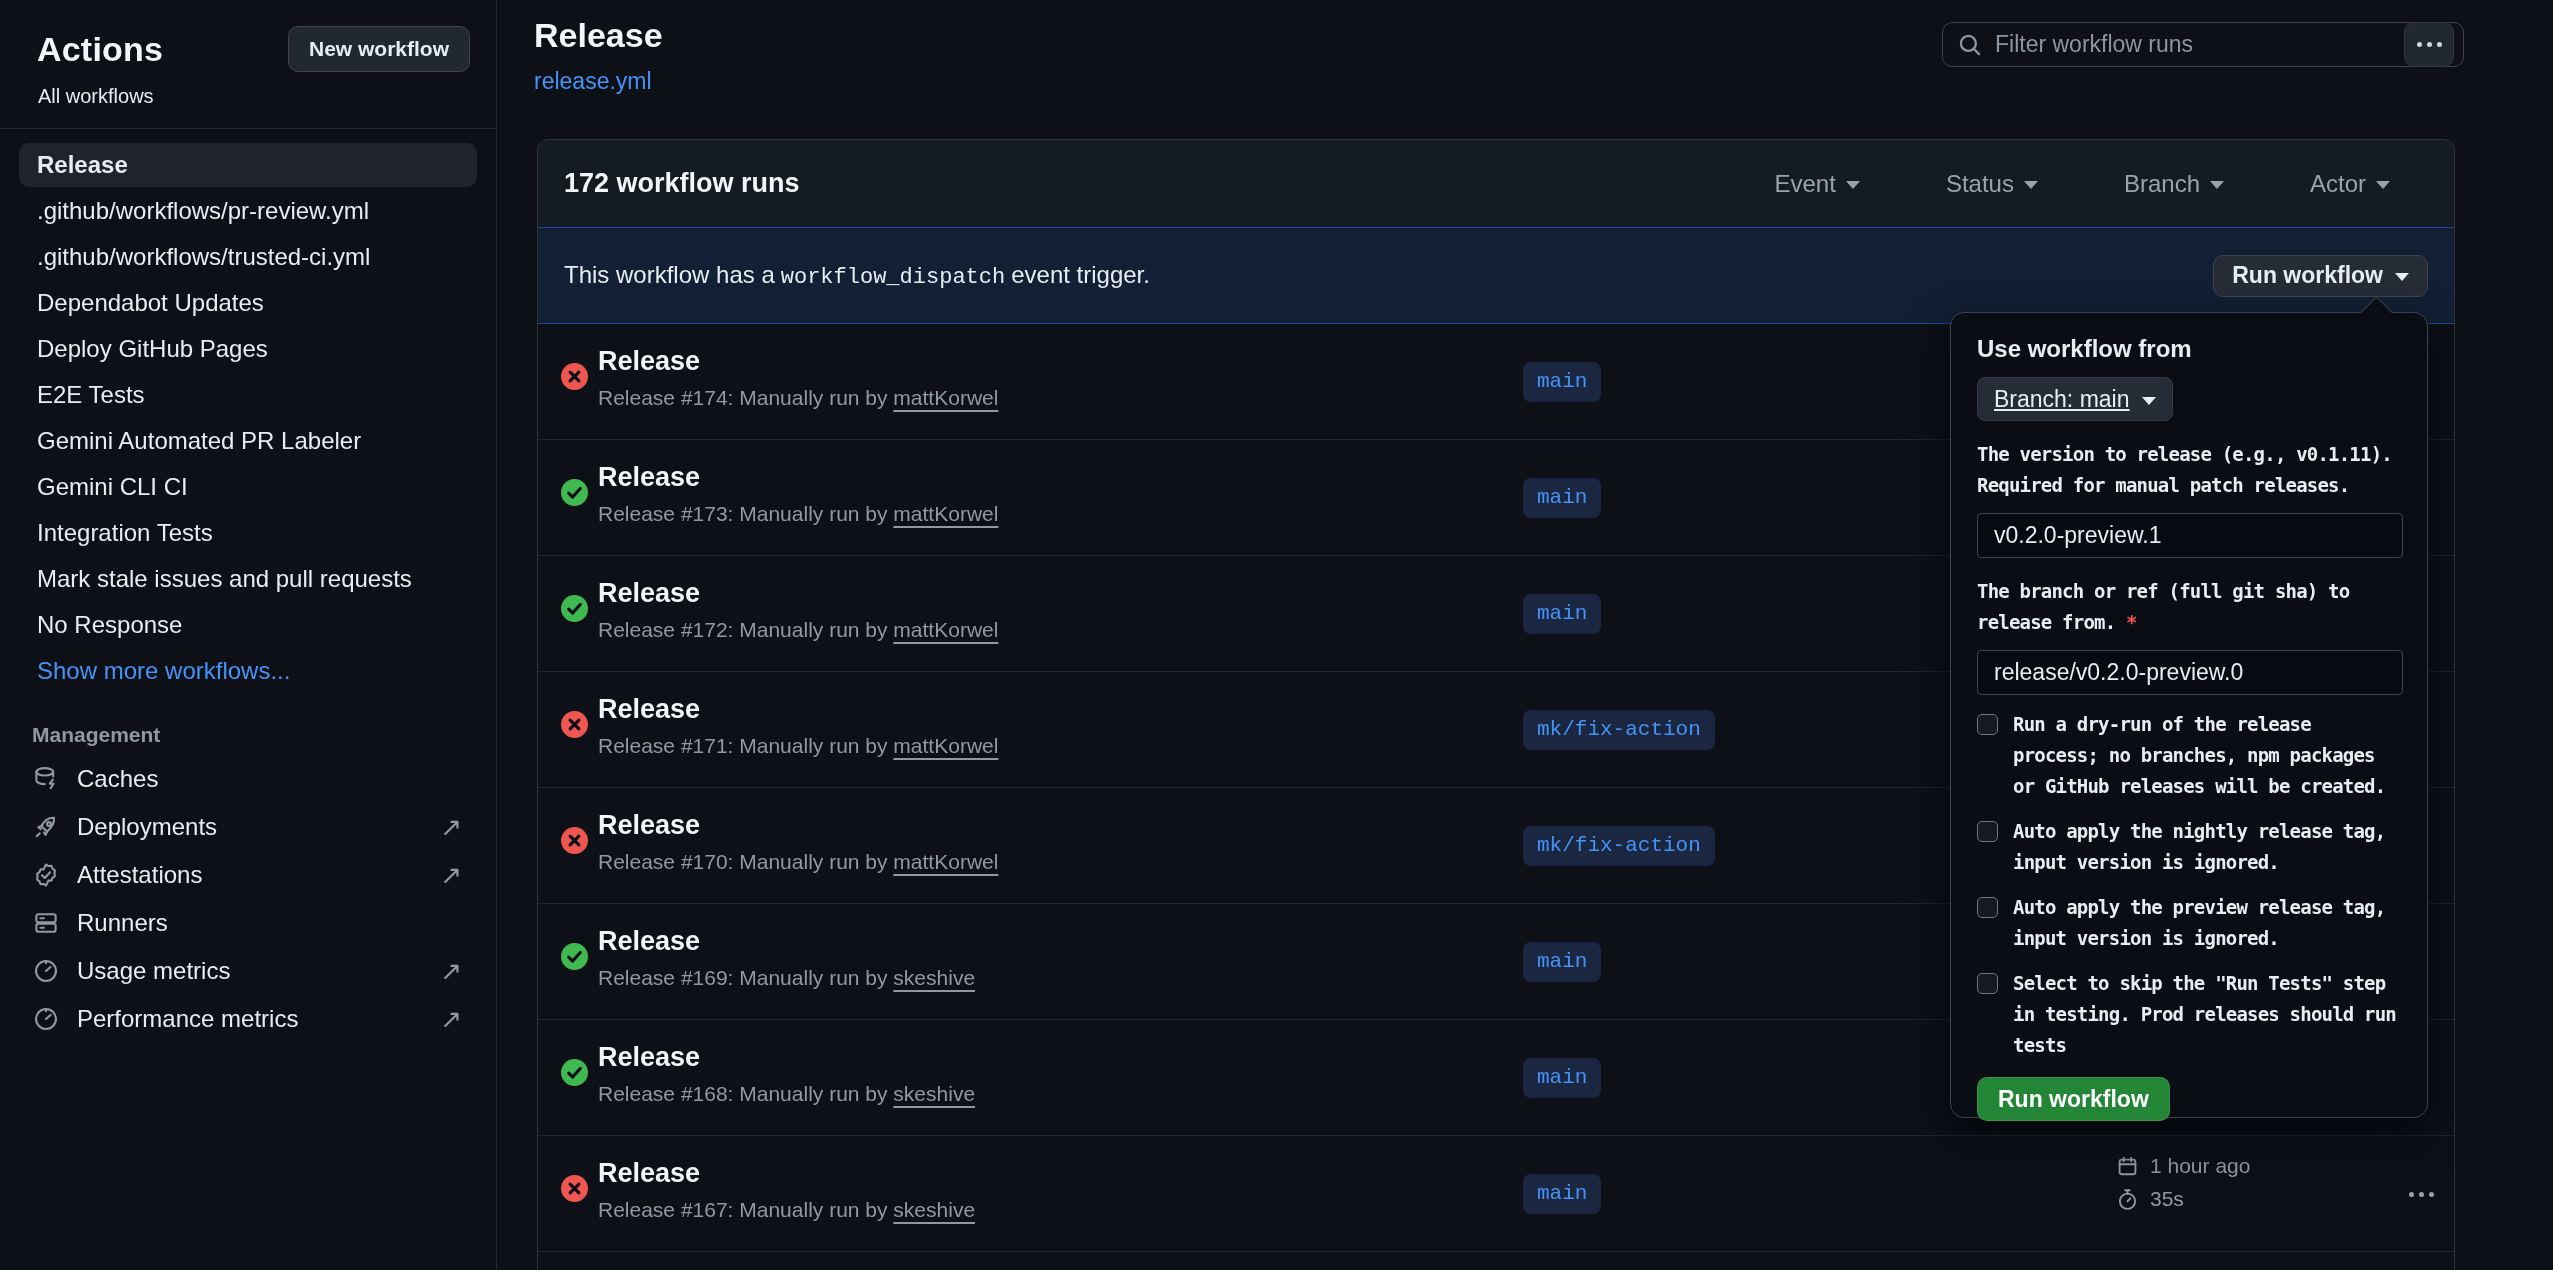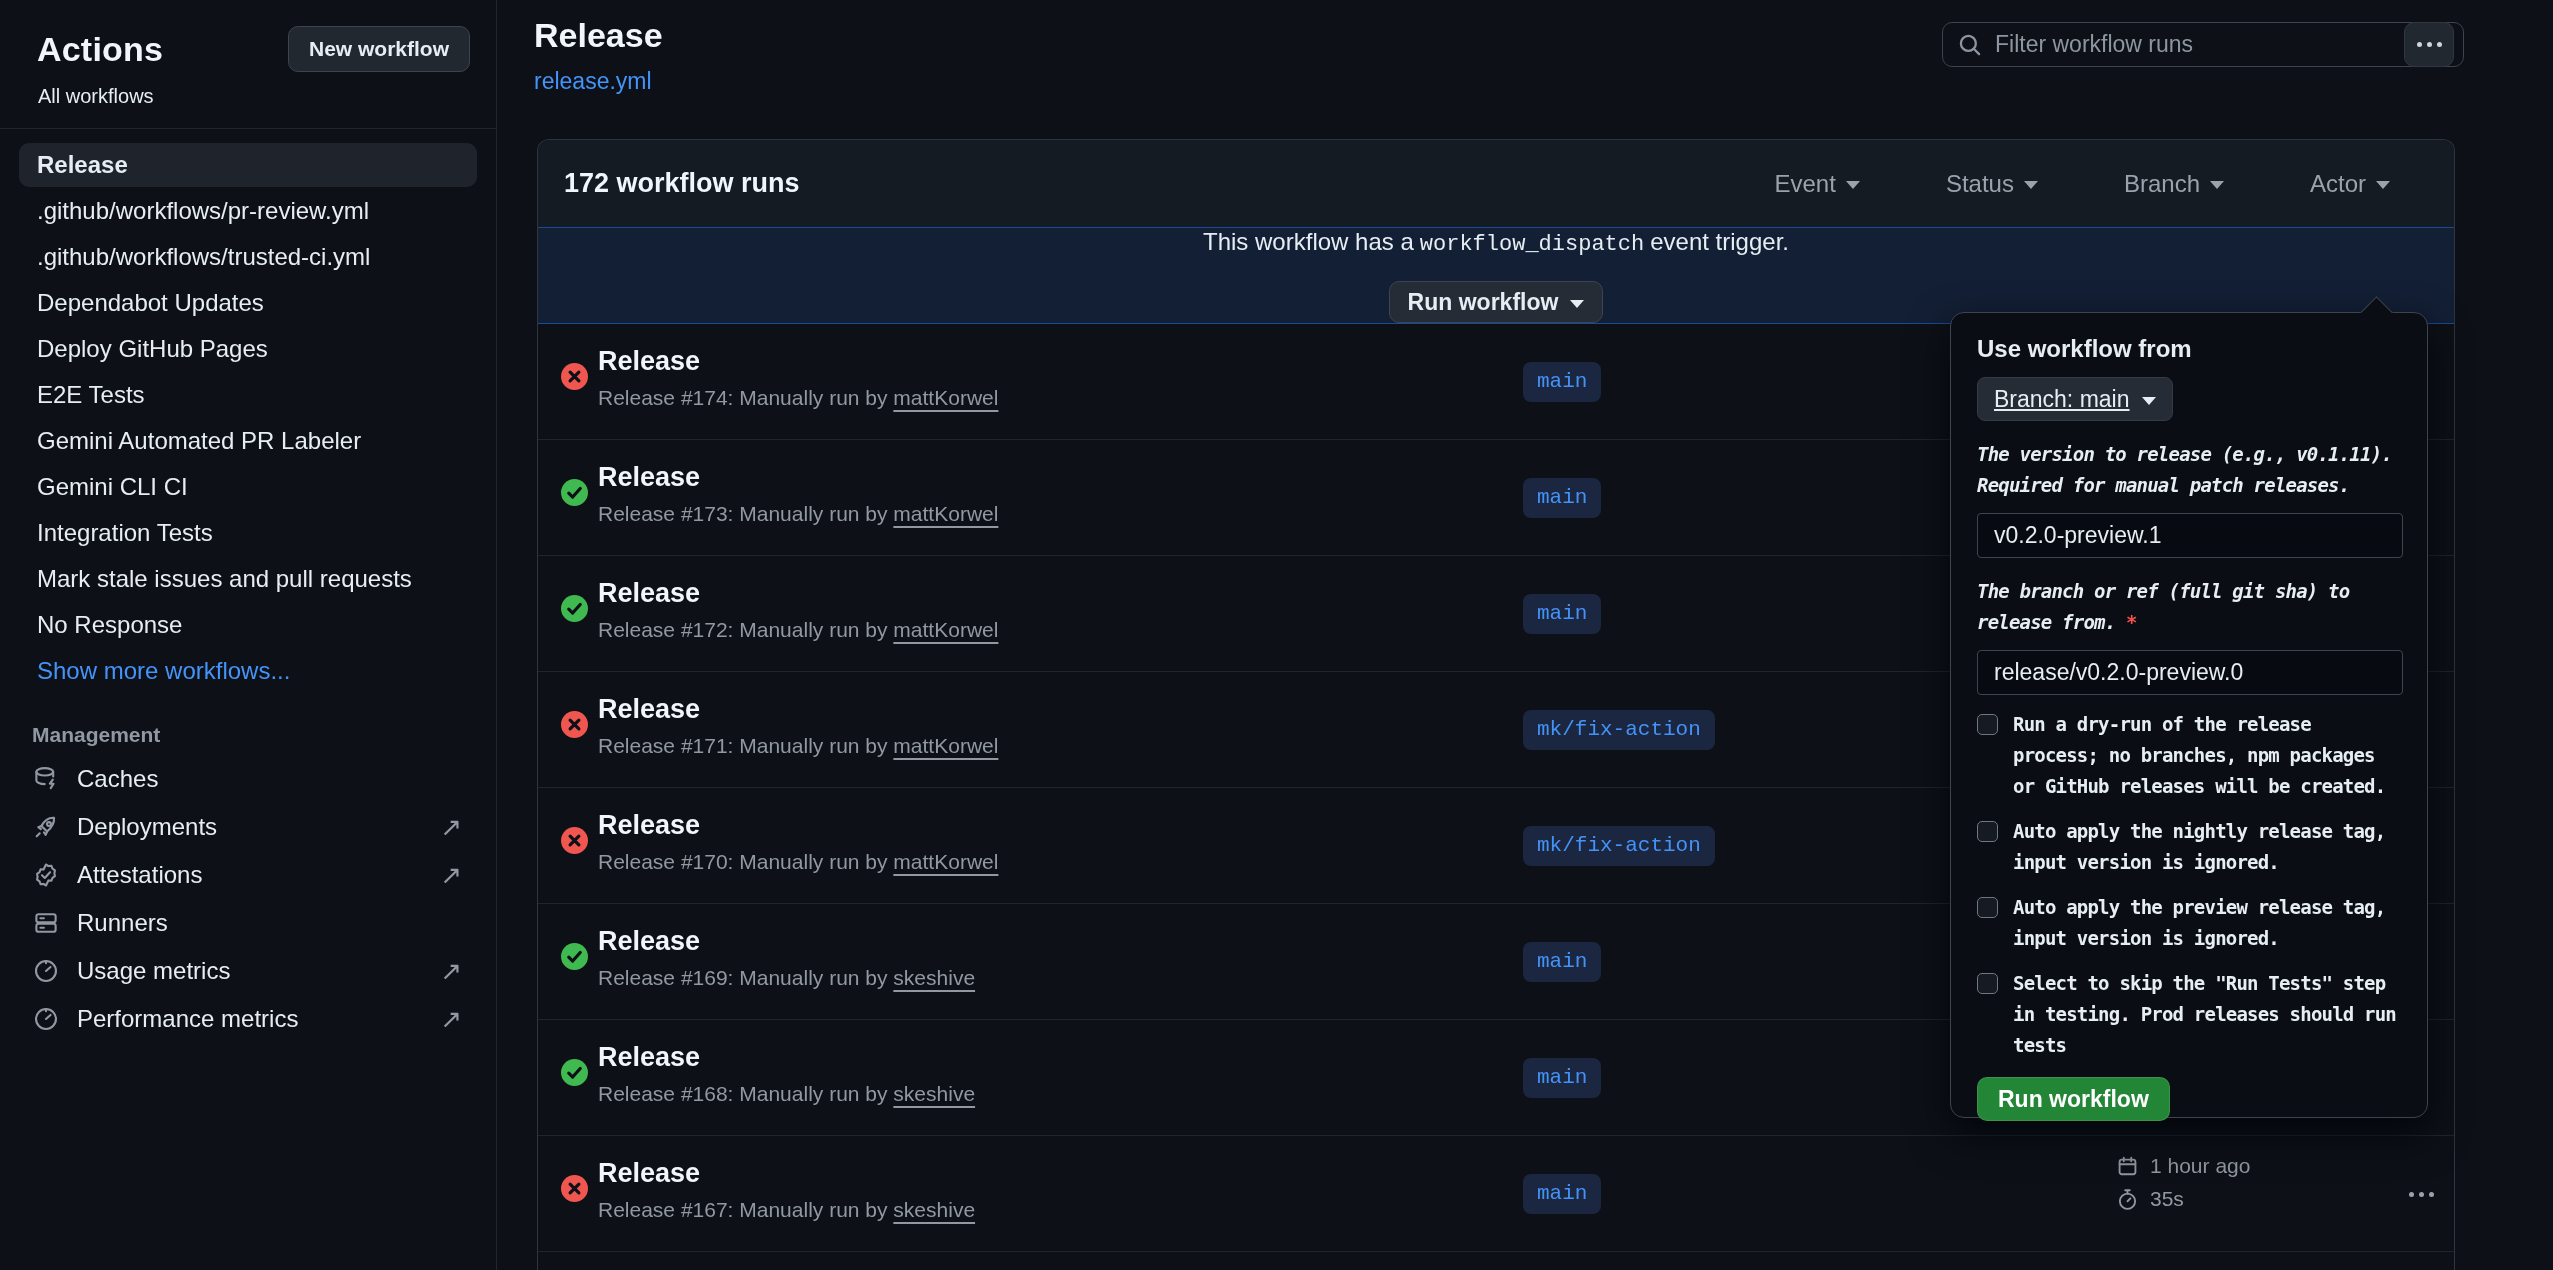--- a/index.html
+++ b/index.html
@@ -51,21 +51,21 @@
     border:1px solid #2f353d; border-bottom:none; border-radius:12px 12px 0 0; background:#0d1117; }
   .panel-header { height:87px; background:#151b23; border-radius:12px 12px 0 0;
     display:flex; align-items:center; justify-content:space-between; padding:0 64px 0 26px;text-align:right; }
   .count { font-size:27px; font-weight:700; color:#f0f6fc; }
   .filters { display:flex; gap:46px; }
   .filter-dd { display:flex; align-items:center; gap:10px; font-size:24px; color:#9aa3ad; cursor:pointer;margin-left:40px; }
   .caret { width:0; height:0; border-left:7px solid transparent; border-right:7px solid transparent;
     border-top:8px solid currentColor; display:inline-block; margin-top:3px; }
   .banner { height:97px; background:#131f35; border-top:1px solid rgba(31,111,235,.55);
     border-bottom:1px solid rgba(31,111,235,.55); display:flex; align-items:center;
-    justify-content:space-between; padding:0 26px;flex-direction:column; }
+    justify-content:space-between; padding:0 26px; }
   .banner-text { font-size:24px; color:#e6edf3; }
   .banner-text code { font-family:"Liberation Mono", monospace; font-size:22px; padding:0 6px; }
   .run-toggle-btn { height:42px; background:#262c36; border:1px solid #3d444d; border-radius:10px;
     color:#e6edf3; font-size:23px; font-weight:600; padding:0 18px; display:flex;
     align-items:center; gap:12px; cursor:pointer; }
 
   .run-row { position:relative; height:116px; border-bottom:1px solid #20262d; }
   .run-row.partial { height:18px; border-bottom:none; }
   .st-icon { position:absolute; left:23px; top:39px; width:27px; height:27px; }
   .st-icon svg { display:none; }
@@ -89,21 +89,21 @@
     background:#0a0e14; border:1px solid #3d444d; border-radius:14px; z-index:20;
     box-shadow:0 16px 40px rgba(1,4,9,.85); padding:22px 26px; }
   .popover::before { content:""; position:absolute; left:414px; top:-12px; width:22px; height:22px;
     background:#0a0e14; border-left:1px solid #3d444d; border-top:1px solid #3d444d;
     transform:rotate(45deg); }
   .po-title { font-size:24px; font-weight:700; color:#e6edf3; }
   .branch-select { margin-top:14px; display:inline-flex; align-items:center; gap:12px;
     background:#262c36; border:1px solid #343b45; border-radius:8px; height:44px; padding:0 16px;
     font-size:23px; color:#e6edf3; cursor:pointer;text-decoration:underline; }
   .po-help { margin-top:18px; font-family:"DejaVu Sans Mono", monospace; font-size:19px;
-    letter-spacing:-0.8px; font-weight:700; color:#e6edf3; line-height:31px; width:426px;font-style:italic; }
+    letter-spacing:-0.8px; font-weight:700; color:#e6edf3; line-height:31px; width:426px; }
   .required-star { color:#f85149; }
   .po-input { margin-top:12px; width:426px; height:45px; background:#070b11;
     border:1px solid #3d444d; border-radius:4px; color:#e6edf3; font-size:23px;
     padding:0 16px; outline:none; font-family:"Liberation Sans", sans-serif; }
   .po-check { margin-top:14px; display:flex; gap:15px; width:426px; }
   .checkbox { width:21px; height:21px; border:1px solid #6e7681; border-radius:5px;
     background:#161b22; flex:none; margin-top:5px; cursor:pointer; }
   .po-check .txt { font-family:"DejaVu Sans Mono", monospace; font-size:19px; letter-spacing:-0.8px;
     font-weight:700; color:#e6edf3; line-height:31px; width:390px; }
   .po-run-btn { margin-top:16px; background:#238636; border:1px solid rgba(240,246,252,.12);

